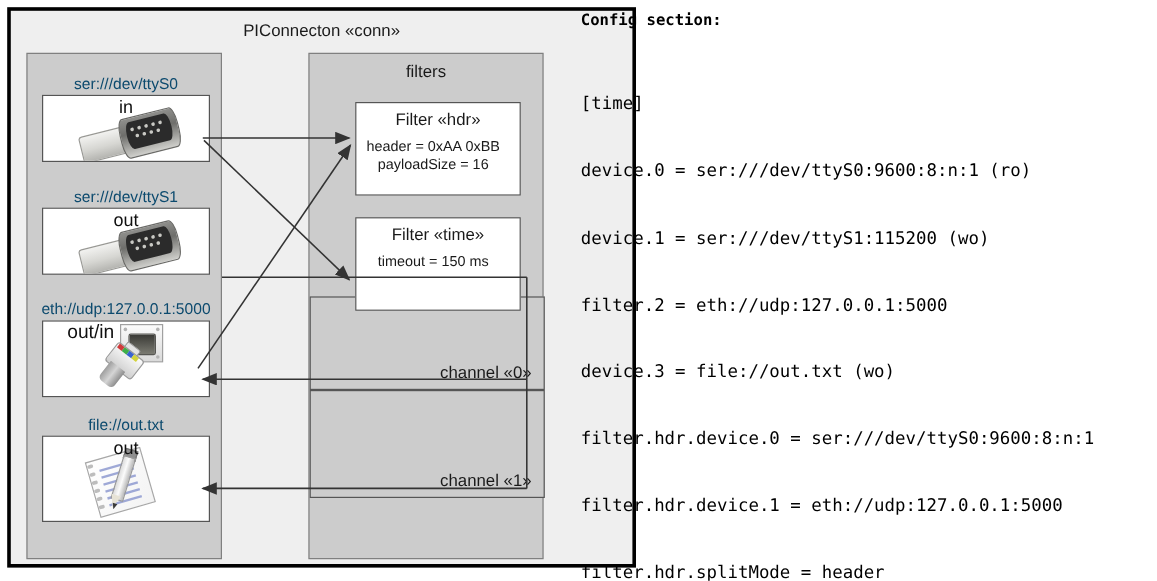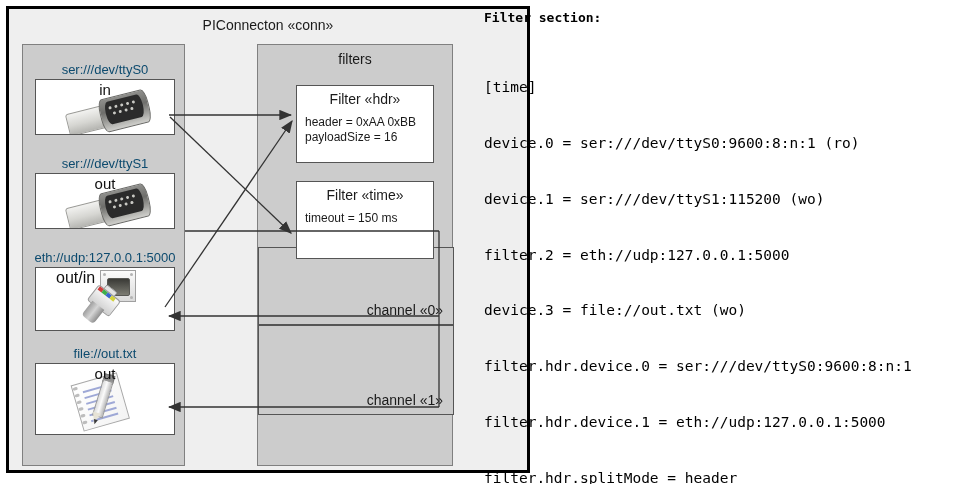--- a/index.html
+++ b/index.html
@@ -290,20 +290,21 @@
     text-align: center;
     font-size: 14px;
     color: #1a1a1a;
     margin-top: 5px;
   }
   .filter-props {
     font-size: 12px;
     color: #1a1a1a;
     margin: 8px 16px 0 8px;
     line-height: 15px;
+    text-align: center;
   }
 
   
   .channel-box {
     position: absolute;
     background: #cccccc;
     border: 1px solid #555555;
     box-sizing: border-box;
   }
   #channel-0 { left: 0px; top: 202px; width: 196px; height: 78px; }
@@ -505,21 +506,21 @@
     <path d="M430,398 L160,398" stroke="#333333" stroke-width="1.3" fill="none" marker-end="url(#ah)"></path>
 
     <path d="M430,222 L430,307" stroke="#333333" stroke-width="1.3" fill="none"></path>
     <path d="M430,307 L430,398" stroke="#333333" stroke-width="1.3" fill="none"></path>
     <path d="M176,222 L430,222" stroke="#333333" stroke-width="1.3" fill="none"></path>
   </svg>
 
 </div>
 
 <div id="config">
-  <div id="config-heading">Filter section:</div>
+  <div id="config-heading">Config section:</div>
   <div id="config-lines">
     <div>[time]</div>
     <div>device.0 = ser:///dev/ttyS0:9600:8:n:1 (ro)</div>
     <div>device.1 = ser:///dev/ttyS1:115200 (wo)</div>
     <div>filter.2 = eth://udp:127.0.0.1:5000</div>
     <div>device.3 = file://out.txt (wo)</div>
     <div>filter.hdr.device.0 = ser:///dev/ttyS0:9600:8:n:1</div>
     <div>filter.hdr.device.1 = eth://udp:127.0.0.1:5000</div>
     <div>filter.hdr.splitMode = header</div>
     

